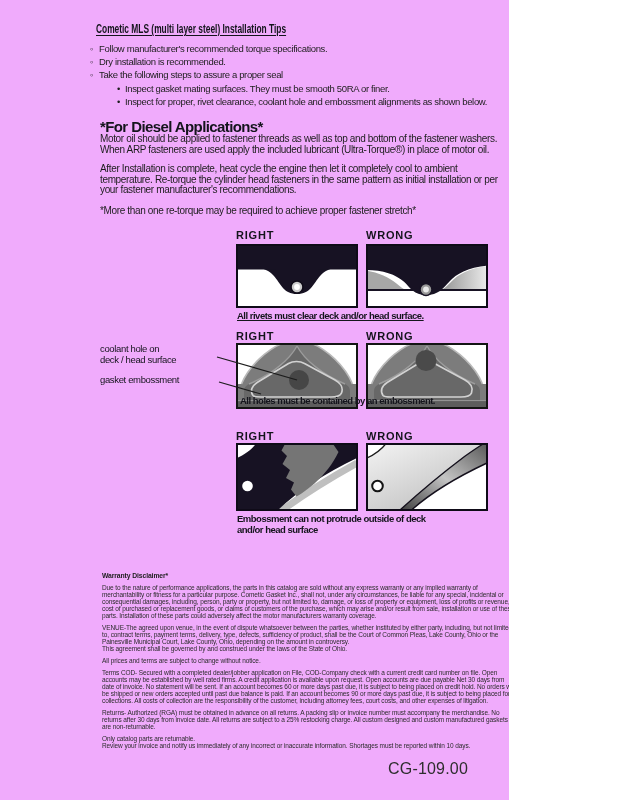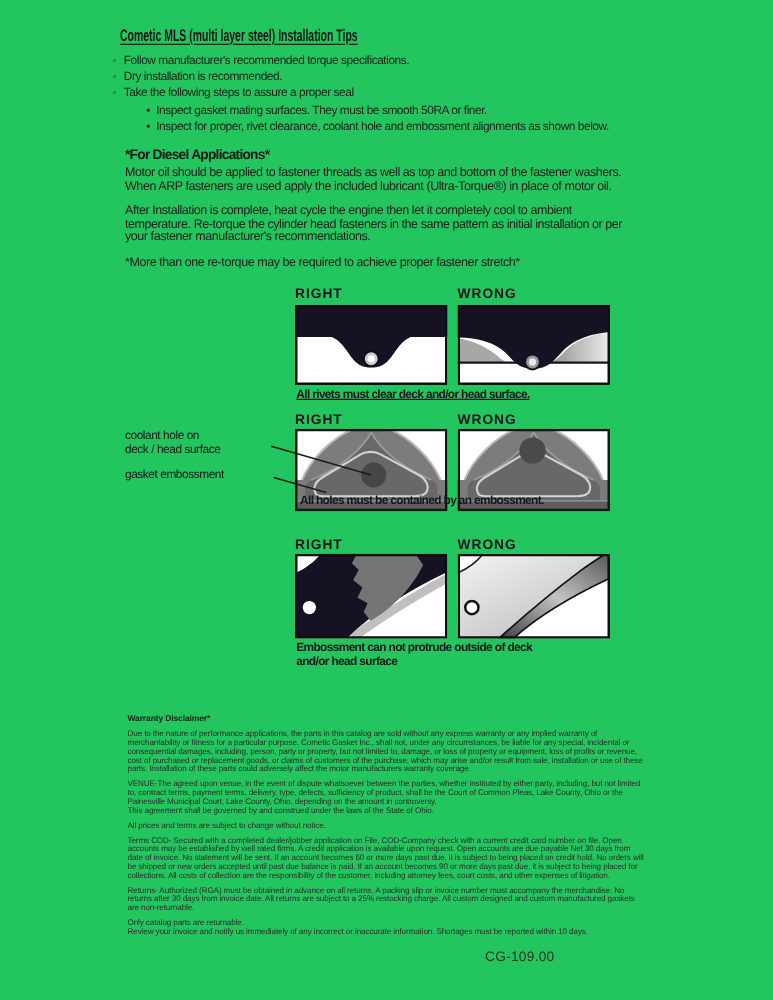--- a/index.html
+++ b/index.html
@@ -1,40 +1,40 @@
 <!DOCTYPE html>
 <html><head>
 <meta charset="utf-8">
 <style>
   html,body{margin:0;padding:0;background:#ffffff;}
   .page{
-    position:relative;width:618px;height:800px;background:#22c55e;
+    position:relative;width:509px;height:800px;background:#f0abfc;
     font-family:"Liberation Sans",sans-serif;color:#1d1d1d;overflow:hidden;
   }
   .abs{position:absolute;}
   .title{
     font-size:13.5px;font-weight:700;color:#14141c;white-space:nowrap;
     transform:scaleX(0.62);transform-origin:0 50%;
     text-decoration:underline;text-underline-offset:2px;line-height:14px;margin:0;
   }
   .tips{margin:0;padding:0;list-style:none;}
   .tip{display:flex;font-size:9.5px;letter-spacing:-0.35px;line-height:13.2px;white-space:nowrap;}
   .tip .m{width:9px;flex:0 0 9px;}
   .tip.sub{padding-left:27px;}
   .tip.sub .m{width:8px;flex:0 0 8px;}
   .bodytxt{font-size:10px;letter-spacing:-0.35px;line-height:10.6px;color:#1d1d1d;}
-  .diesel-h{font-size:11px;font-weight:700;letter-spacing:-0.6px;color:#14141c;white-space:nowrap;}
+  .diesel-h{font-size:15px;font-weight:700;letter-spacing:-0.6px;color:#14141c;white-space:nowrap;}
   .fig-label{width:122px;text-align:left;font-weight:700;font-size:11px;letter-spacing:0.8px;color:#14141c;}
   .fig-caption{font-size:9.5px;font-weight:700;letter-spacing:-0.5px;color:#14141c;line-height:10.5px;white-space:nowrap;}
   .ann-label{font-size:9.5px;letter-spacing:-0.35px;text-align:left;line-height:10.8px;color:#14141c;white-space:nowrap;}
   .warranty{width:414px;font-size:6.5px;letter-spacing:-0.1px;line-height:7.15px;color:#2b2b2b;}
   .warranty p{margin:0 0 4.5px;}
   .warranty p.tight{margin:0;}
   .warranty h2{font-size:6.8px;font-weight:700;margin:0 0 4.5px;color:#1d1d1d;}
-  .footer-code{font-size:11px;letter-spacing:0.2px;color:#2e2e2e;}
+  .footer-code{font-size:16px;letter-spacing:0.2px;color:#2e2e2e;}
   .overlay{pointer-events:none;}
 </style>
 </head>
 <body>
 
 <div class="page">
 
   <h1 class="abs title" style="left:96px;top:22px;">Cometic MLS (multi layer steel) Installation Tips</h1>
 
   <ul class="abs tips" style="left:90px;top:42px;">

